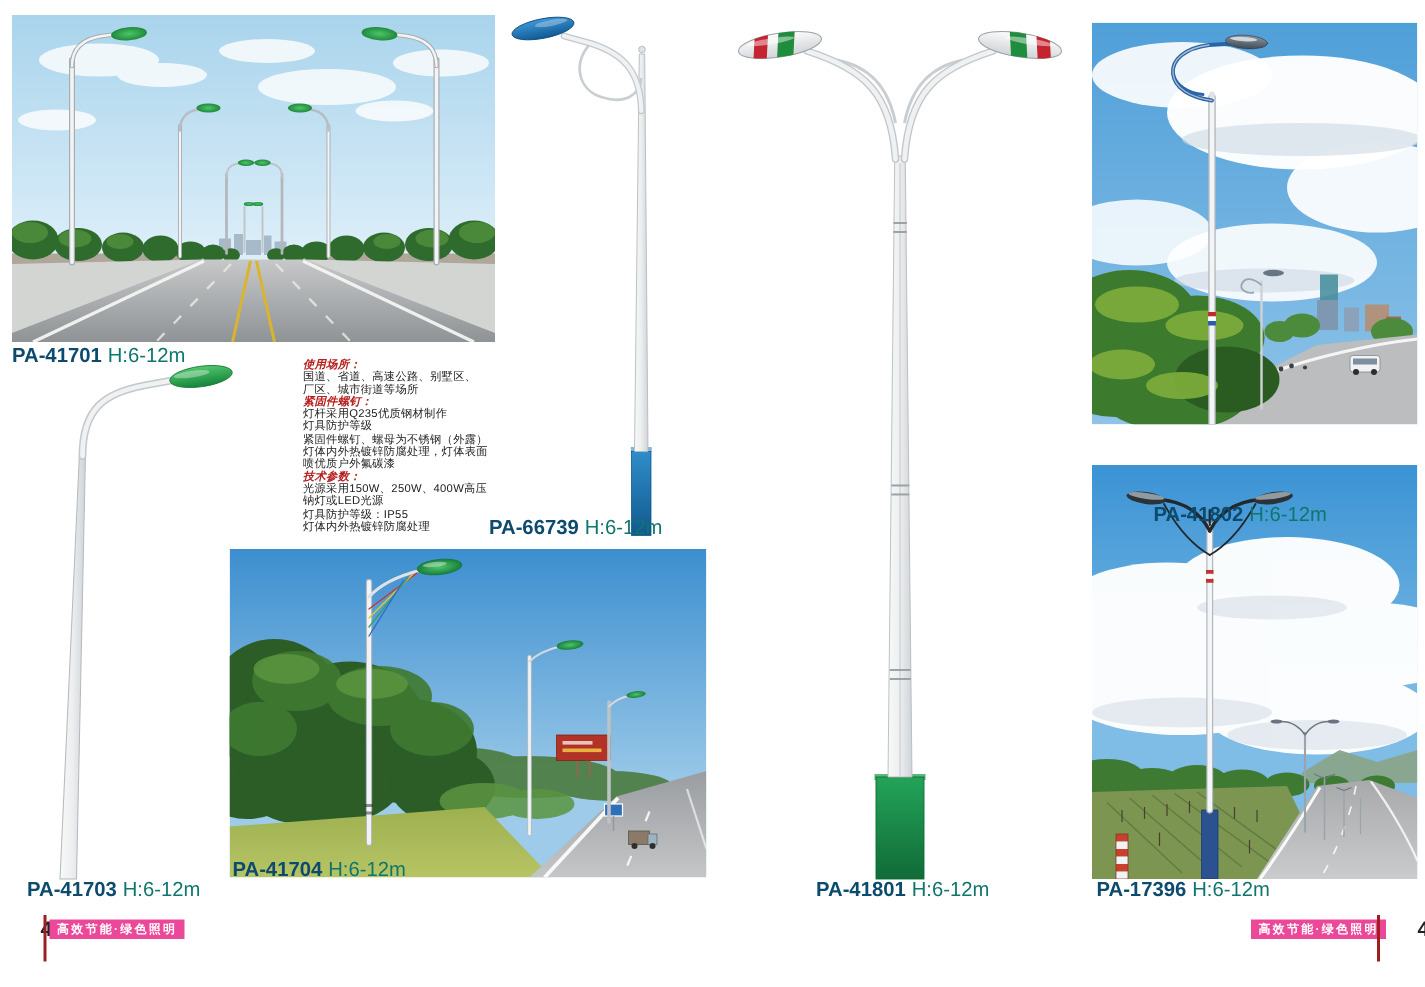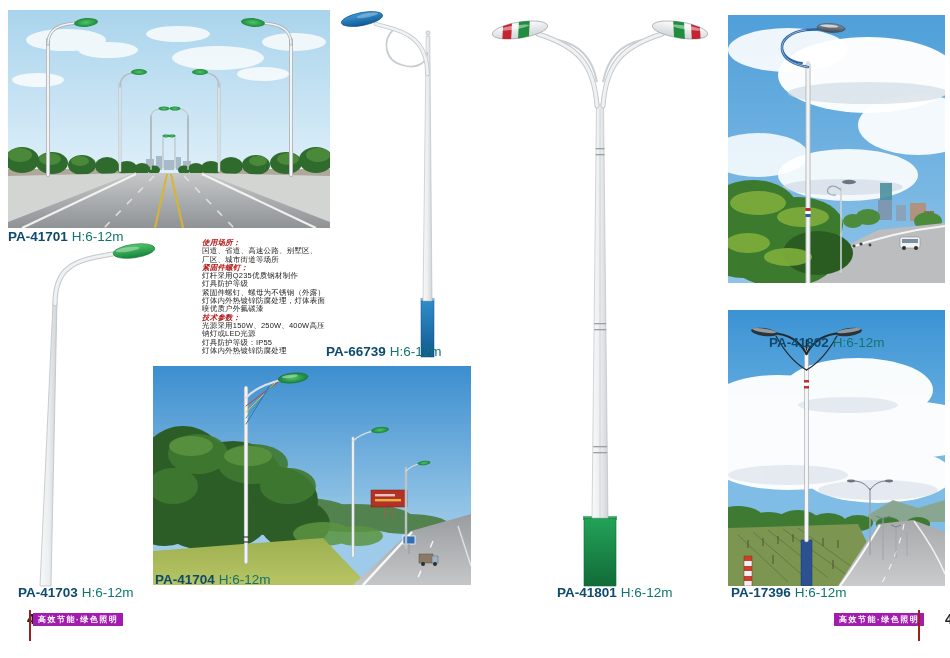--- a/index.html
+++ b/index.html
@@ -9,21 +9,21 @@
   .photo svg,.render svg{display:block;}
   .render{position:absolute;}
   .plabel{position:absolute;font-size:13.5px;white-space:nowrap;line-height:14px;}
   .plabel .code{color:#0c4a6e;font-weight:bold;}
   .plabel .spec{color:#0f766e;margin-left:4px;}
   .info{position:absolute;left:202px;top:239px;width:172px;font-size:7.5px;line-height:8.3px;
         color:#222;letter-spacing:0.2px;}
   .info .hd{color:#b5211f;font-weight:bold;font-style:italic;}
   .pageno{position:absolute;font-size:14px;font-weight:bold;color:#222;line-height:15px;}
   .vline{position:absolute;width:2px;height:31px;background:#9f1f1f;}
-  .slogan{position:absolute;background:#a21caf;color:#ffffff;font-size:8px;font-weight:bold;
+  .slogan{position:absolute;background:#ec4899;color:#ffffff;font-size:8px;font-weight:bold;
           line-height:13px;height:13px;padding:0 5px;letter-spacing:1.5px;white-space:nowrap;}
 </style>
 </head>
 <body>
 
 <div class="page">
 
   <div class="photo" style="left:8px;top:10px;width:322px;height:218px;">
     <svg viewBox="0 0 322 218" width="322" height="218">
       <defs>
@@ -547,21 +547,21 @@
   </div>
   <div class="plabel" style="left:326px;top:345px;">
     <span class="code">PA-66739</span><span class="spec">H:6-12m</span>
   </div>
   <div class="plabel" style="left:18px;top:586px;">
     <span class="code">PA-41703</span><span class="spec">H:6-12m</span>
   </div>
   <div class="plabel" style="left:155px;top:573px;">
     <span class="code">PA-41704</span><span class="spec">H:6-12m</span>
   </div>
-  <div class="plabel" style="left:557px;top:586px;">
+  <div class="plabel" style="left:544px;top:586px;">
     <span class="code">PA-41801</span><span class="spec">H:6-12m</span>
   </div>
   <div class="plabel" style="left:769px;top:288px;margin-top:48px;">
     <span class="code">PA-41802</span><span class="spec">H:6-12m</span>
   </div>
   <div class="plabel" style="left:731px;top:586px;">
     <span class="code">PA-17396</span><span class="spec">H:6-12m</span>
   </div>
 
   <div class="pageno" style="left:7px;top:612px;margin-left:20px;">417</div>

